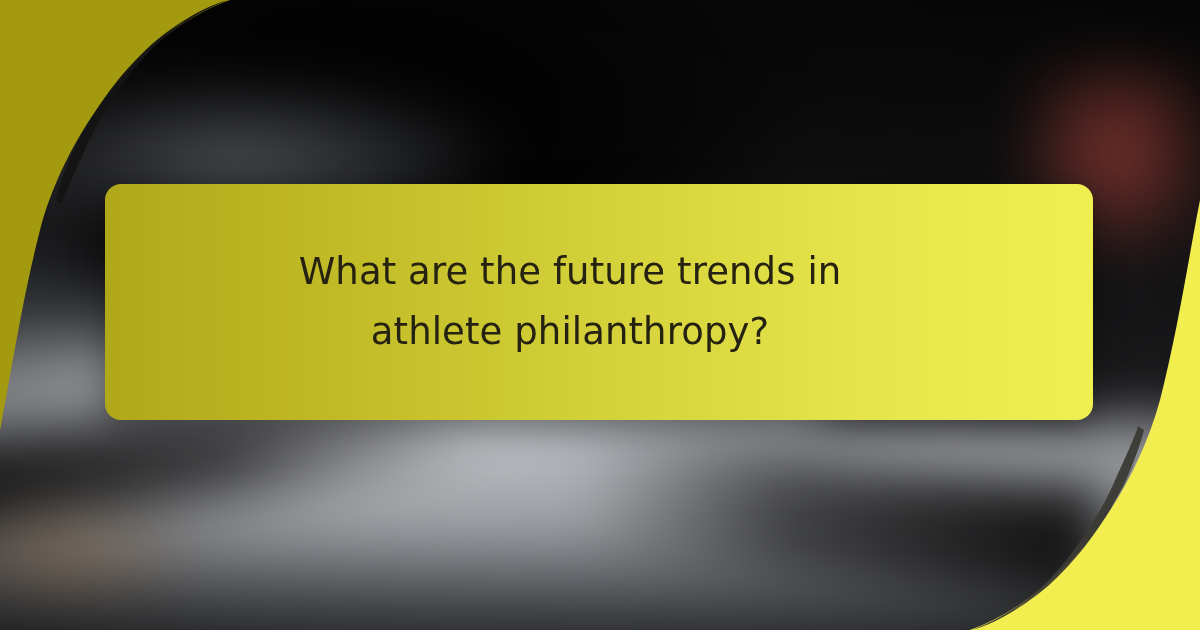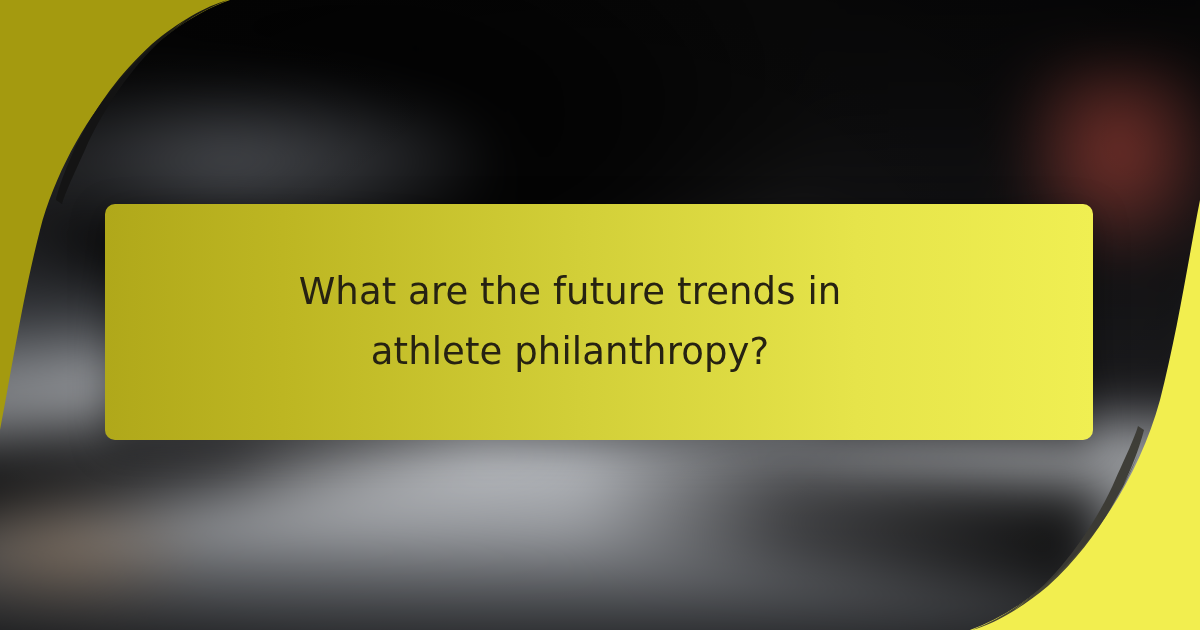--- a/index.html
+++ b/index.html
@@ -98,24 +98,24 @@
     top: 0; left: 0;
     width: 1200px;
     height: 630px;
     pointer-events: none;
   }
 
   
   .card {
     position: absolute;
     left: 105px;
-    top: 204px;
+    top: 184px;
     width: 988px;
     height: 236px;
-    border-radius: 10px;
+    border-radius: 16px;
     box-shadow: 0 10px 34px rgba(0,0,0,0.38);
     display: flex;
     align-items: center;
     justify-content: center;
     box-sizing: border-box;
     padding: 0 70px;
   }
   .card-text {
     font-size: 37px;
     line-height: 1.62;

